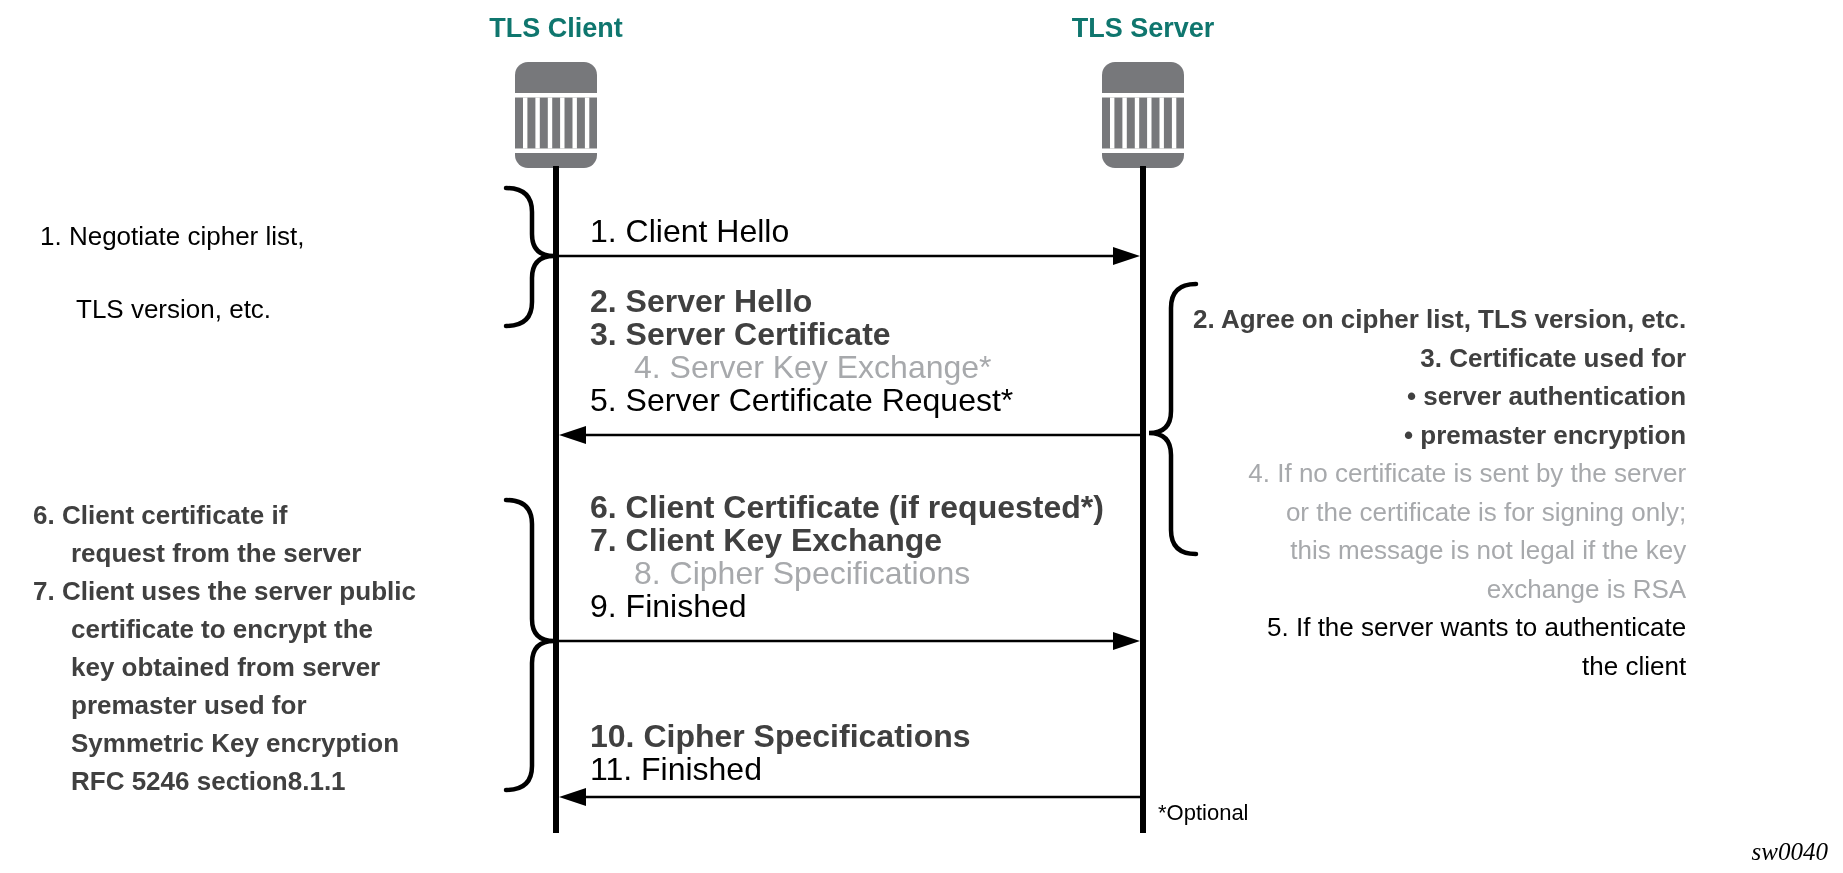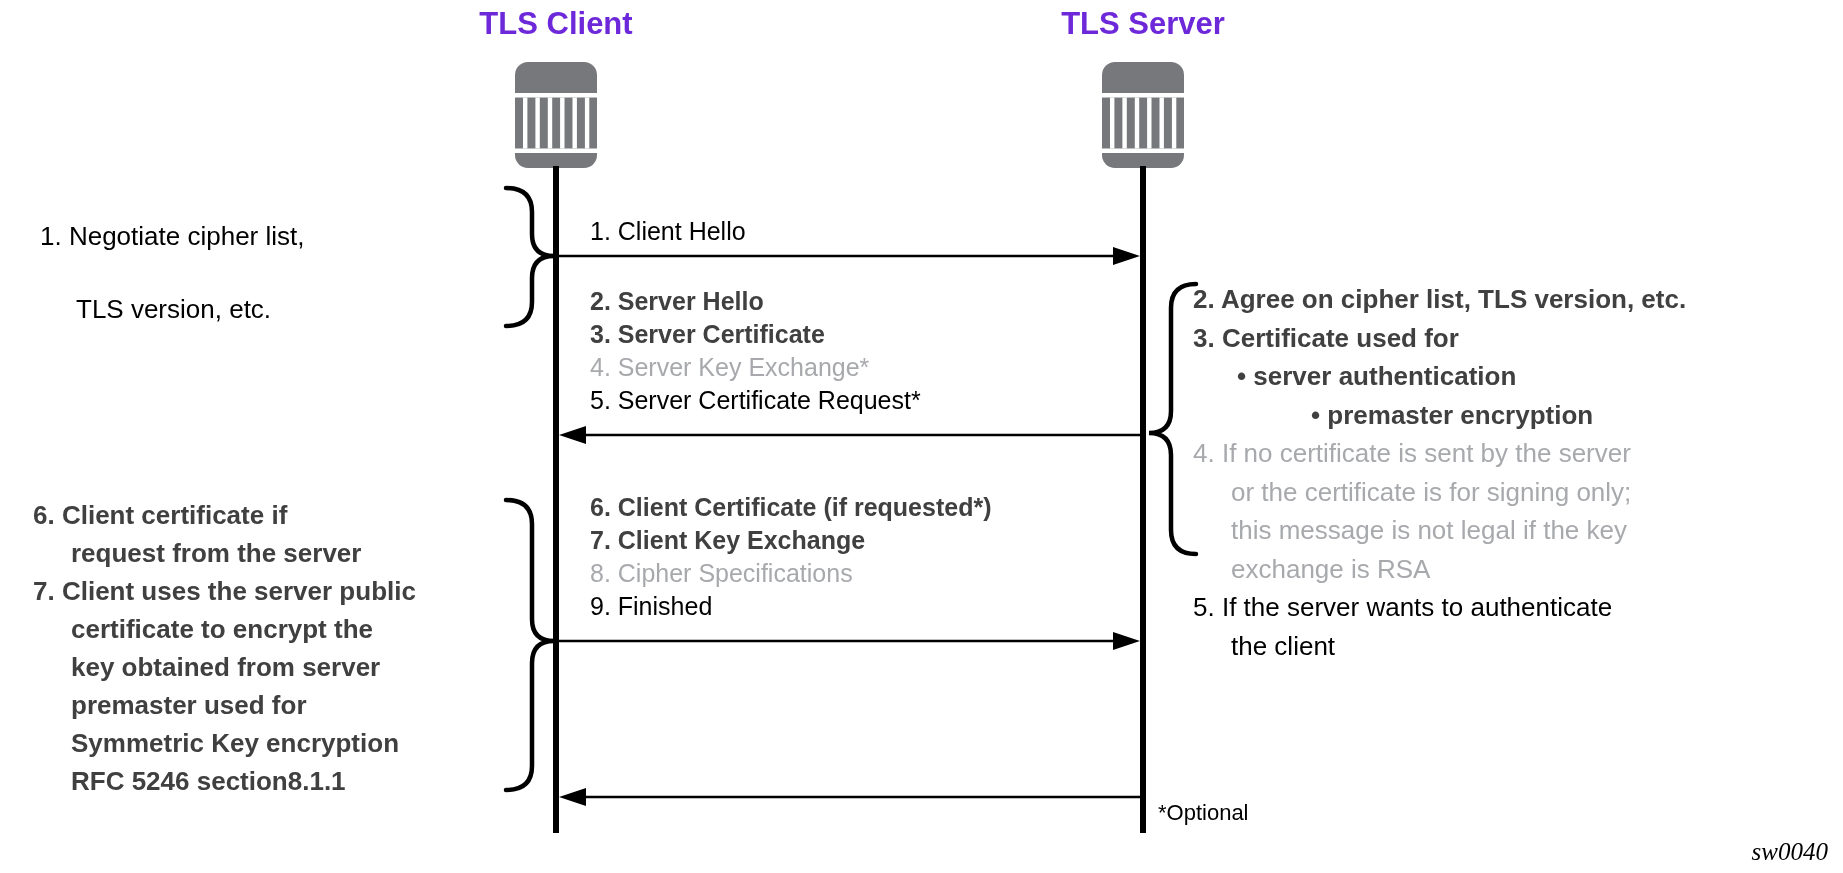--- a/index.html
+++ b/index.html
@@ -2,30 +2,30 @@
 <html><head>
 <meta charset="utf-8">
 <style>
   html,body{margin:0;padding:0;background:#fff;}
   .canvas{
     position:relative;width:1843px;height:873px;background:#ffffff;
     font-family:"Liberation Sans","DejaVu Sans",sans-serif;color:#000;
     overflow:hidden;
   }
   .actor-title{
-    position:absolute;top:6px;width:300px;text-align:center;
-    font-size:31px;font-weight:bold;color:#6d28d9;
+    position:absolute;top:13px;width:300px;text-align:center;
+    font-size:27px;font-weight:bold;color:#0f766e;
   }
   .svg-layer{position:absolute;left:0;top:0;}
-  .msg-block{position:absolute;font-size:25px;line-height:33px;white-space:nowrap;}
+  .msg-block{position:absolute;font-size:32px;line-height:33px;white-space:nowrap;}
   .note{position:absolute;font-size:26px;white-space:nowrap;}
   .note .ln{display:block;}
   .t-black{color:#000000;}
   .t-gray{color:#404040;font-weight:bold;}
-  .t-light{color:#a7a9ac;}
+  .t-light{color:#a7a9ac;margin-left:44px;}
   .ind{padding-left:38px;}
   .ind-b1{padding-left:44px;}
   .ind-b2{padding-left:118px;}
   .footnote{position:absolute;font-size:22px;color:#000;white-space:nowrap;}
   .figure-id{
     position:absolute;font-family:"Liberation Serif","DejaVu Serif",serif;
     font-style:italic;font-size:25px;color:#000;white-space:nowrap;
   }
 </style>
 </head>
@@ -106,38 +106,42 @@
     <div class="t-black">5. Server Certificate Request*</div>
   </div>
 
   <div class="msg-block" style="left:590px;top:491px;">
     <div class="t-gray">6. Client Certificate (if requested*)</div>
     <div class="t-gray">7. Client Key Exchange</div>
     <div class="t-light">8. Cipher Specifications</div>
     <div class="t-black">9. Finished</div>
   </div>
 
+  <div class="msg-block" style="left:590px;top:720px;">
+    <div class="t-gray">10. Cipher Specifications</div>
+    <div class="t-black">11. Finished</div>
+  </div>
 
   <div class="note t-black" style="left:40px;top:216px;line-height:40px;">
     <span class="ln">1. Negotiate cipher list,</span>
     <span class="ln ind" style="padding-left:36px;margin-top:33px;">TLS version, etc.</span>
   </div>
 
   <div class="note t-gray" style="left:33px;top:496px;line-height:38px;">
     <span class="ln">6. Client certificate if</span>
     <span class="ln ind">request from the server</span>
     <span class="ln">7. Client uses the server public</span>
     <span class="ln ind">certificate to encrypt the</span>
     <span class="ln ind">key obtained from server</span>
     <span class="ln ind">premaster used for</span>
     <span class="ln ind">Symmetric Key encryption</span>
     <span class="ln ind">RFC 5246 section8.1.1</span>
   </div>
 
-  <div class="note" style="left:1193px;top:280px;line-height:38.5px;">
+  <div class="note" style="left:1193px;top:300px;line-height:38.5px;text-align:right;">
     <span class="ln t-gray">2. Agree on cipher list, TLS version, etc.</span>
     <span class="ln t-gray">3. Certificate used for</span>
     <span class="ln t-gray ind-b1">• server authentication</span>
     <span class="ln t-gray ind-b2">• premaster encryption</span>
     <span class="ln t-light">4. If no certificate is sent by the server</span>
     <span class="ln t-light ind">or the certificate is for signing only;</span>
     <span class="ln t-light ind">this message is not legal if the key</span>
     <span class="ln t-light ind">exchange is RSA</span>
     <span class="ln t-black">5. If the server wants to authenticate</span>
     <span class="ln t-black ind">the client</span>

